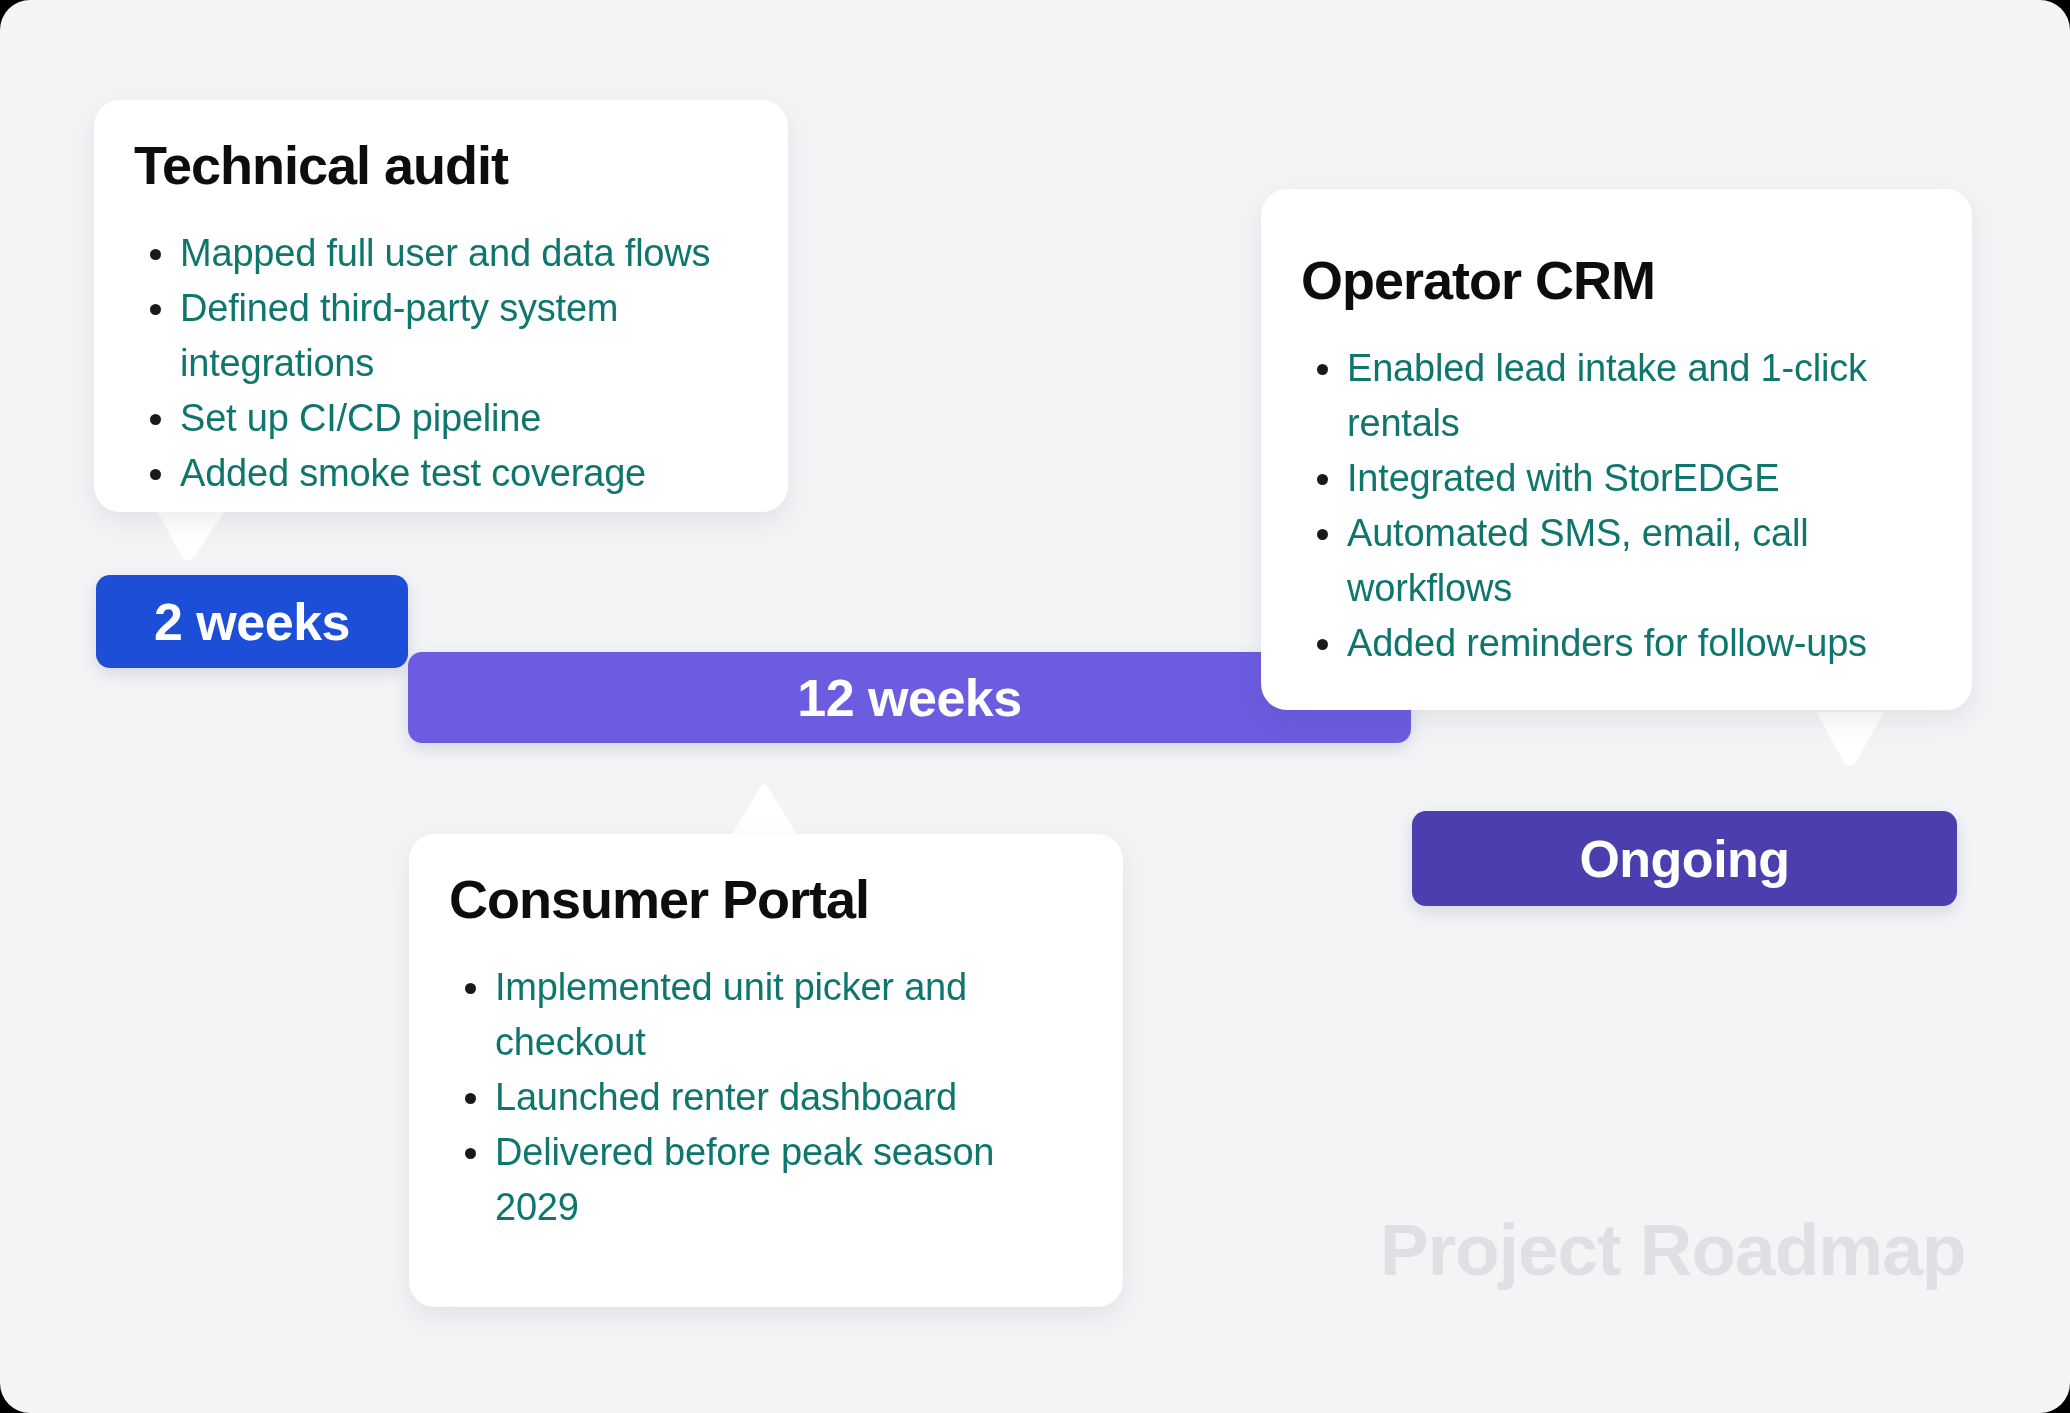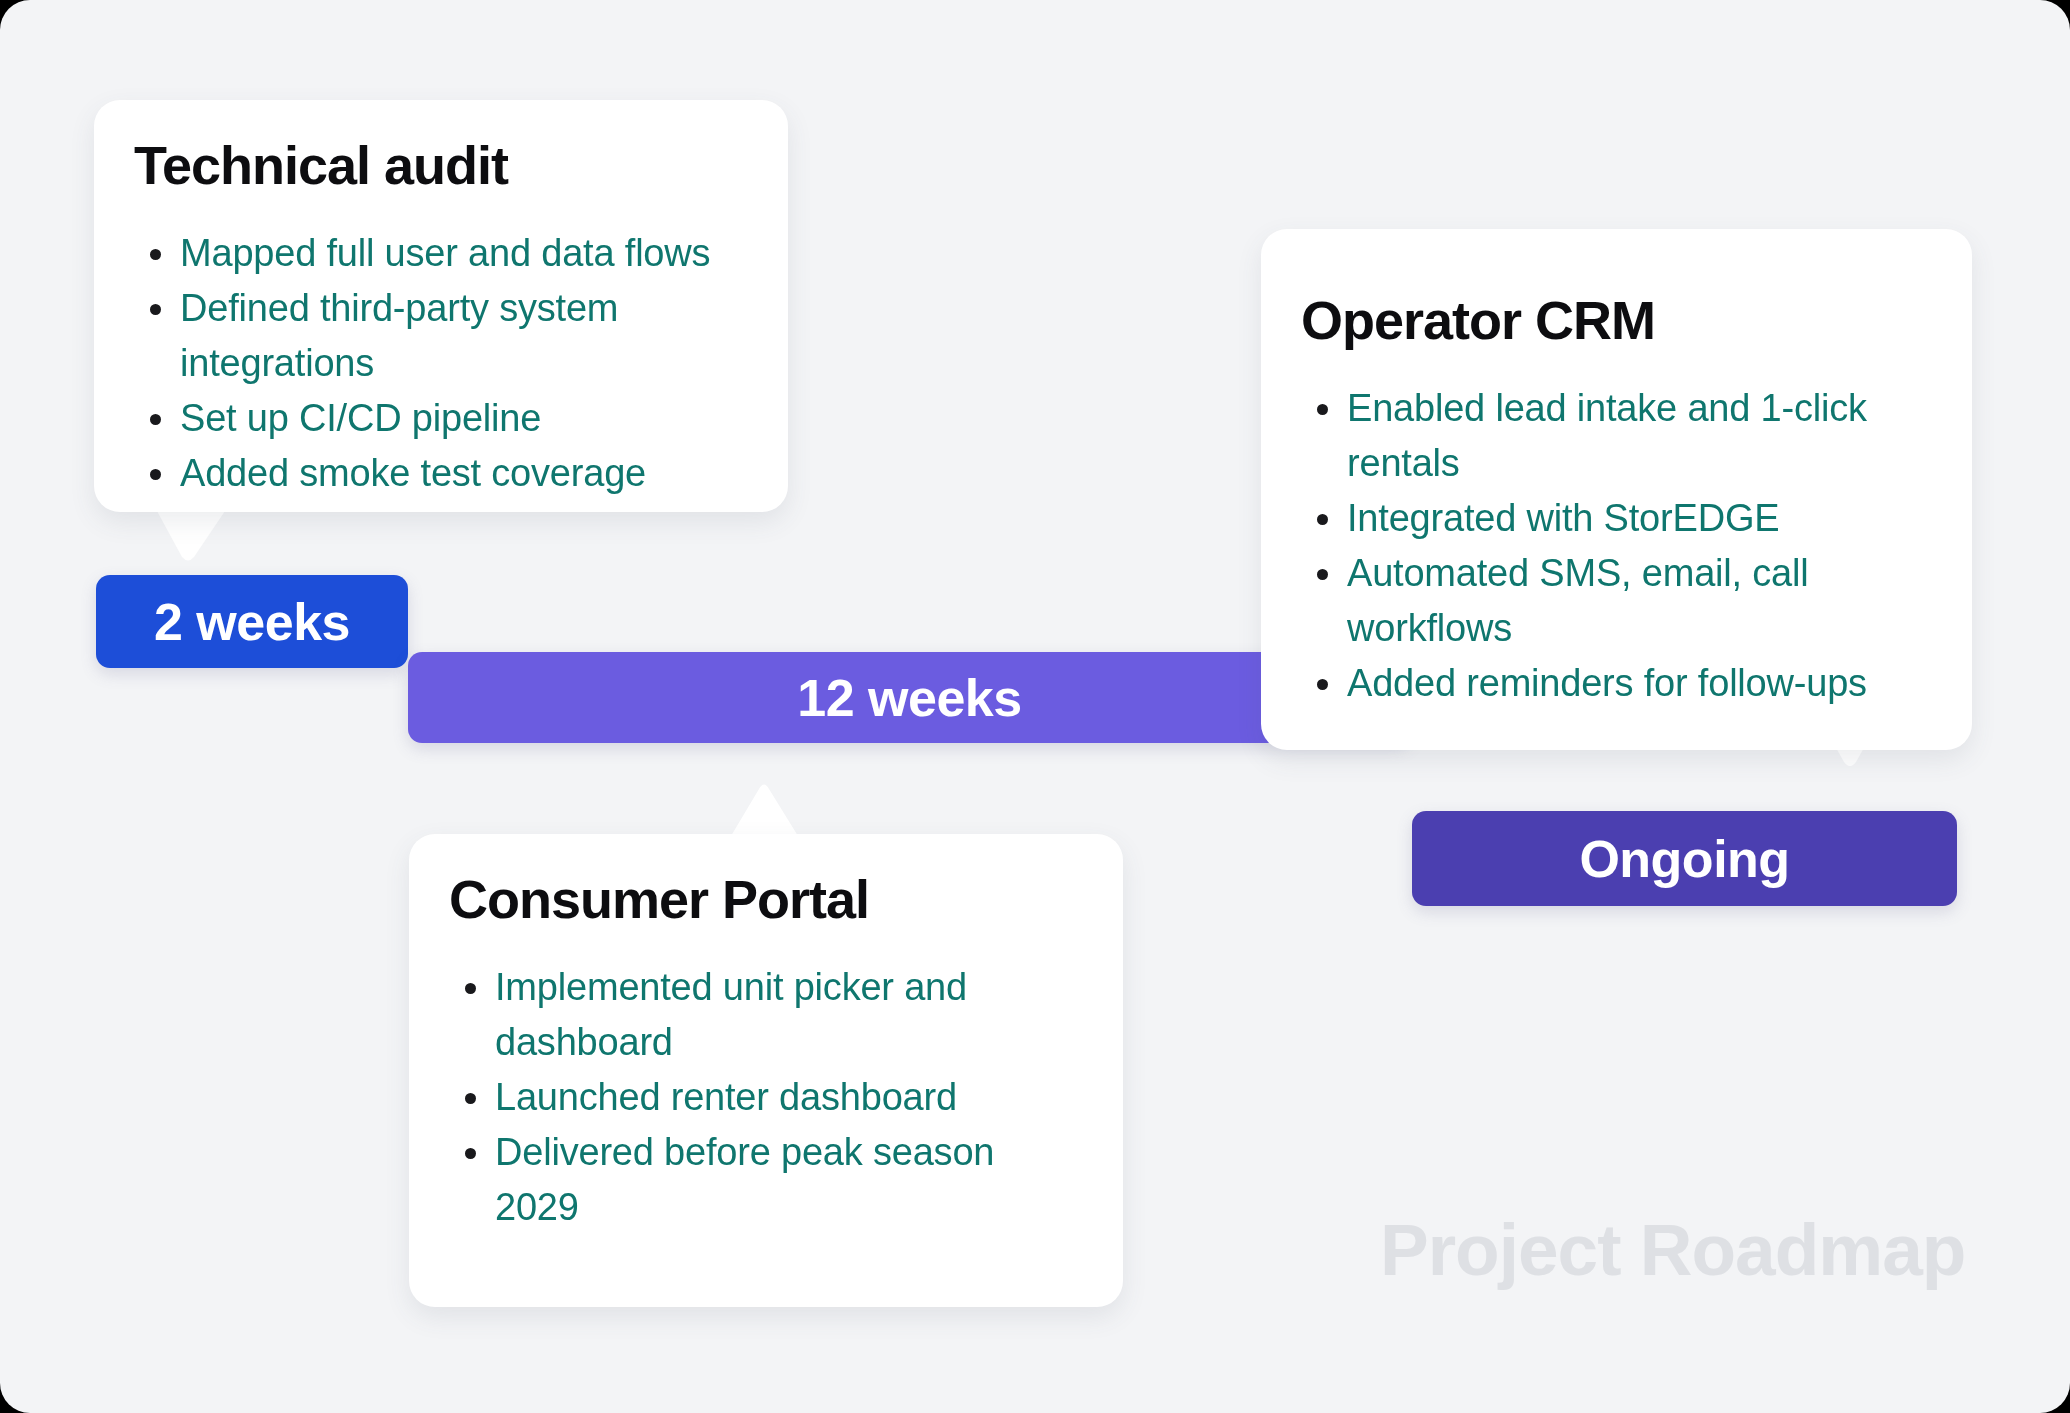--- a/index.html
+++ b/index.html
@@ -42,21 +42,21 @@
     position: absolute;
     background: #ffffff;
     border-radius: 26px;
     box-shadow: 0 10px 26px rgba(70, 75, 100, 0.10);
     z-index: 2;
     box-sizing: border-box;
     padding: 38px 40px 30px 40px;
   }
   .card-technical { left: 94px;   top: 100px; width: 694px; height: 412px; }
   .card-consumer  { left: 409px;  top: 834px; width: 714px; height: 473px; }
-  .card-operator  { left: 1261px; top: 189px; width: 711px; height: 521px; padding-top: 64px; margin-top: 40px; }
+  .card-operator  { left: 1261px; top: 189px; width: 711px; height: 521px; padding-top: 64px; }
 
   .card-title {
     margin: 0 0 34px 0;
     font-size: 54px;
     line-height: 54px;
     font-weight: 700;
     color: #0d0d10;
     letter-spacing: -1px;
   }
   .bullets {
@@ -142,21 +142,21 @@
       <li>Mapped full user and data flows</li>
       <li>Defined third-party system integrations</li>
       <li>Set up CI/CD pipeline</li>
       <li>Added smoke test coverage</li>
     </ul>
   </div>
 
   <div class="card card-consumer">
     <h2 class="card-title">Consumer Portal</h2>
     <ul class="bullets">
-      <li>Implemented unit picker and dashboard</li>
+      <li>Implemented unit picker and checkout</li>
       <li>Launched renter dashboard</li>
       <li>Delivered before peak season 2029</li>
     </ul>
   </div>
 
   <div class="card card-operator">
     <h2 class="card-title">Operator CRM</h2>
     <ul class="bullets">
       <li>Enabled lead intake and 1-click rentals</li>
       <li>Integrated with StorEDGE</li>

